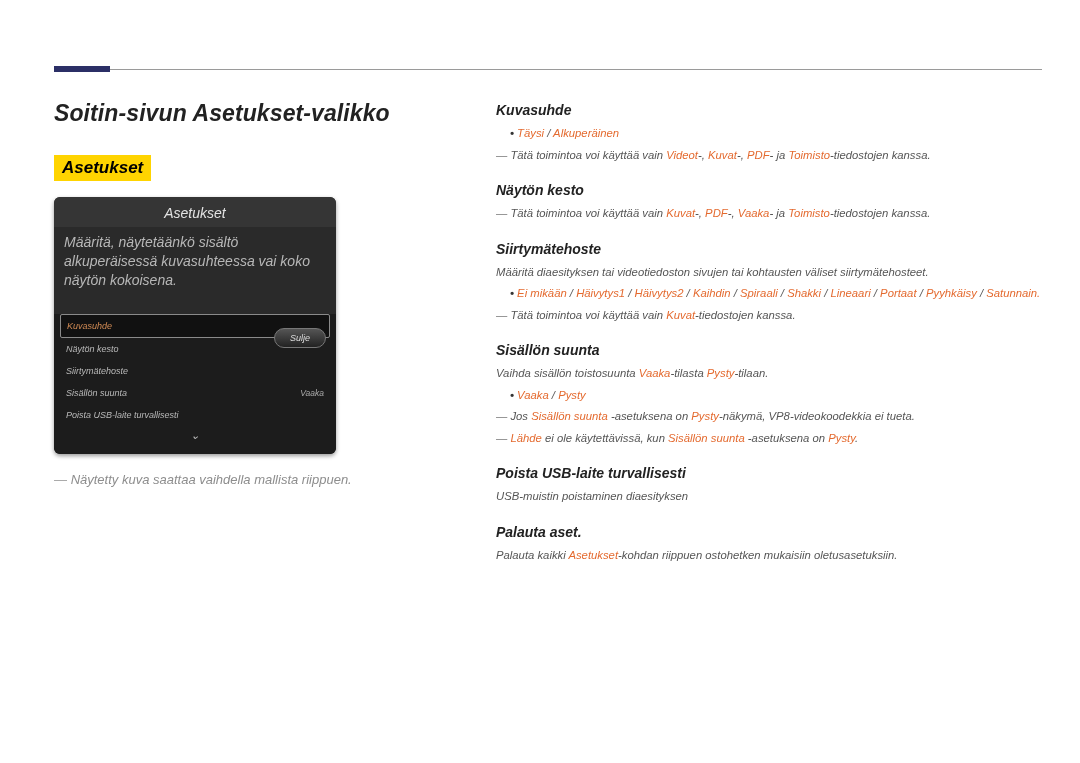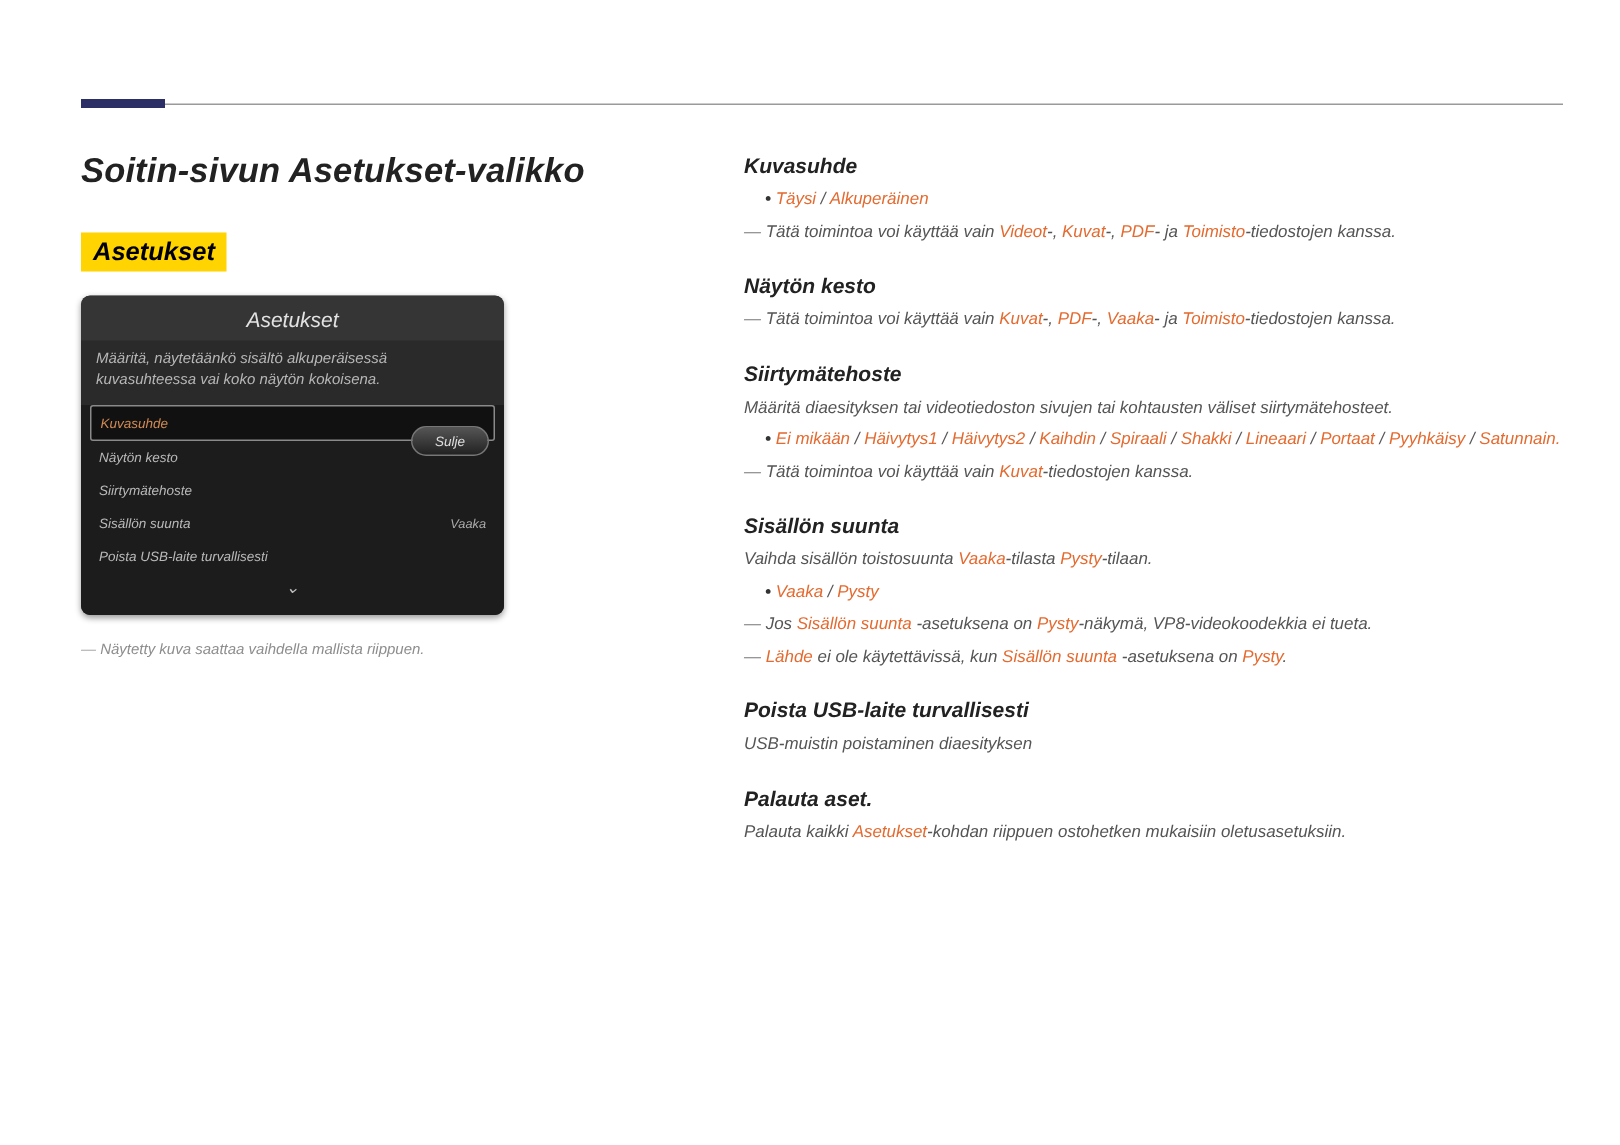--- a/index.html
+++ b/index.html
@@ -65,22 +65,22 @@
     box-shadow: 0 2px 4px rgba(0,0,0,.4);
   }
   .panel-title {
     text-align: center;
     font-size: 14px;
     color: #e3e3e3;
     padding: 8px 0 6px;
     background: #353535;
   }
   .panel-sub {
-    padding: 6px 10px 10px;
-    font-size: 10px;
+    padding: 6px 10px 24px;
+    font-size: 14px;
     line-height: 1.35;
     color: #b7b7b7;
     background: #2a2a2a;
   }
   .panel-list { background: #1c1c1c; position: relative; padding-bottom: 6px; }
   .panel-row {
     display: flex;
     justify-content: space-between;
     align-items: center;
     padding: 6px 12px;
@@ -110,21 +110,21 @@
     padding: 4px 0;
     margin-left: 12px;
   }
   .chevron {
     text-align: center;
     color: #bbb;
     font-size: 11px;
     padding: 3px 0 6px;
   }
   .footnote {
-    font-size: 10px;
+    font-size: 13px;
     color: #8d8d8d;
     margin-top: 18px;
   }
   .footnote::before { content: "― "; color: #aaa; }
   
   h2.sub {
     font-size: 14px;
     font-weight: 700;
     color: #222;
     margin: 18px 0 7px;

